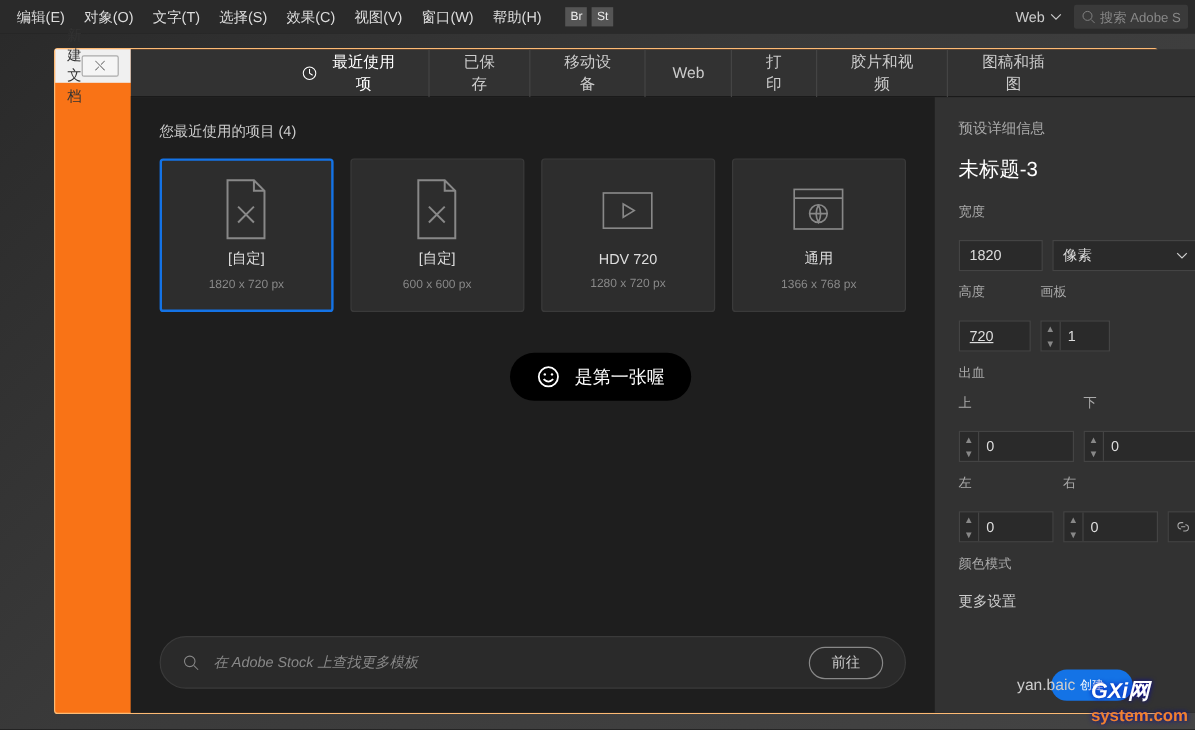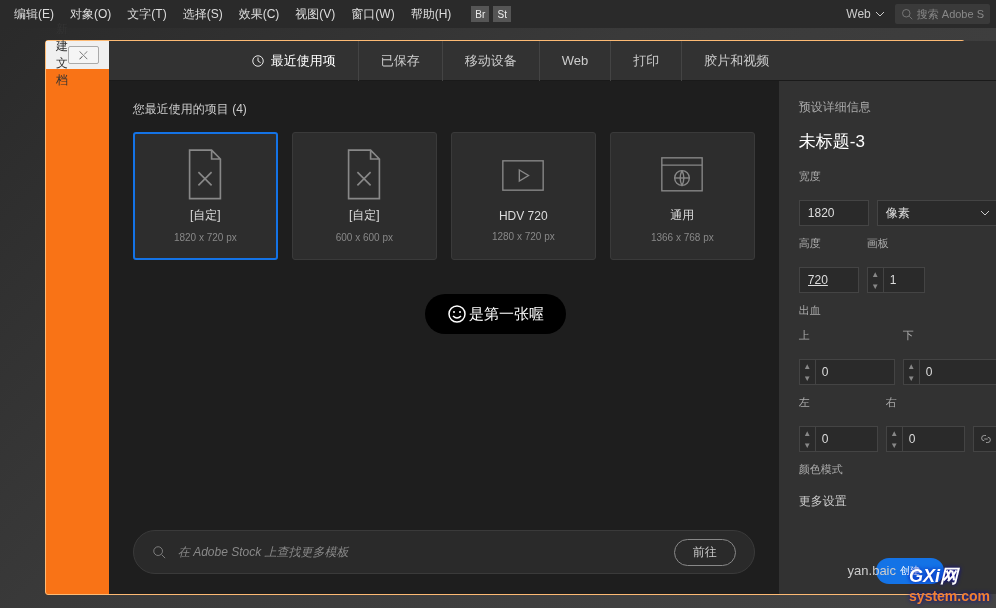--- a/index.html
+++ b/index.html
@@ -99,21 +99,21 @@
 .template-icon {
   width: 44px; height: 50px; display: flex; align-items: center; justify-content: center;
 }
 .template-icon svg { stroke: #888; fill: none; stroke-width: 1.5; }
 .template-name { font-size: 12px; color: #ddd; }
 .template-dims { font-size: 10px; color: #888; }
 
 .tooltip {
   position: absolute; top: 294px; left: 425px;
   background: #000; border-radius: 20px;
-  padding: 10px 22px; display: flex; align-items: center; gap: 2px;
+  padding: 10px 22px; display: flex; align-items: center; gap: 12px;
   font-size: 15px; color: #fff;
 }
 .tooltip svg { width: 20px; height: 20px; }
 
 .stock-bar {
   margin-top: auto; height: 44px;
   background: #2a2a2a; border: 1px solid #3a3a3a; border-radius: 22px;
   display: flex; align-items: center; padding: 0 18px; gap: 12px;
   font-size: 12px; color: #888; font-style: italic;
 }
@@ -245,20 +245,23 @@
         </div>
       <div class="tab">
           <span>Web</span>
         </div>
       <div class="tab">
           <span>打印</span>
         </div>
       <div class="tab">
           <span>胶片和视频</span>
         </div>
+      <div class="tab">
+          <span>图稿和插图</span>
+        </div>
     </div>
 
     <div class="content">
       <div class="left-pane">
         <div class="section-title">您最近使用的项目 (4)</div>
         <div class="templates">
           <div class="template-card selected">
             <div class="template-icon">
               <svg viewBox="0 0 40 48">
                   <path d="M6 2 H26 L34 10 V46 H6 Z M26 2 V10 H34"></path>

